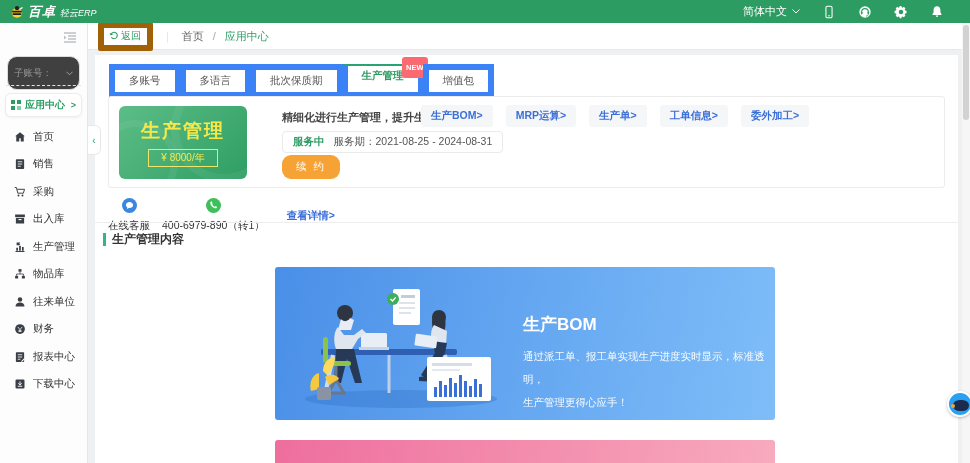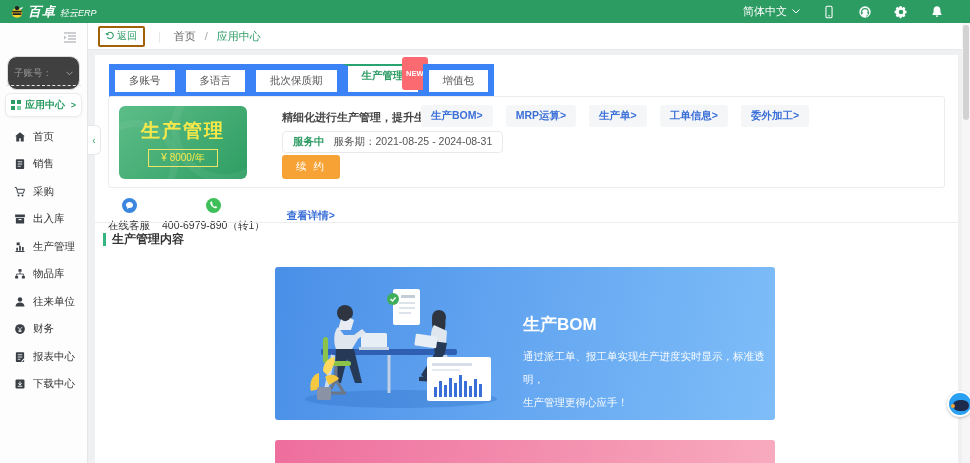--- a/index.html
+++ b/index.html
@@ -29,37 +29,37 @@
     border:1px solid #ececec; border-radius:6px; background:#fff; box-shadow:0 1px 3px rgba(0,0,0,.05);
     display:flex; align-items:center; gap:4px; padding:0 5px; color:#2d9c63; font-size:10px; font-weight:bold; cursor:pointer; }
   .app-center .arrow { margin-left:auto; font-size:9px; }
   .menu { position:absolute; left:0; right:0; top:100px; }
   .menu-item { height:27.5px; display:flex; align-items:center; gap:7px; padding-left:14px;
     font-size:10.5px; color:#333; cursor:pointer; }
   .mi { width:12px; height:12px; display:block; flex:0 0 12px; }
   
   .crumbbar { position:absolute; left:88px; top:23px; right:8px; height:27px; background:#fff;
     border-bottom:1px solid #e8e8e8; display:flex; align-items:center; gap:9px; padding-left:10px; z-index:10; }
-  .back-btn { border:2px solid #a16207; color:#2d9c63; background:#fff; border-radius:2px;
+  .back-btn { border:6px solid #a16207; color:#2d9c63; background:#fff; border-radius:2px;
     font-size:10px; padding:1px 6px 2px 5px; display:flex; align-items:center; gap:3px; cursor:pointer; }
   .crumb-pipe { color:#ddd; font-size:11px; }
   .crumb-home { color:#666; font-size:11px; cursor:pointer; }
   .crumb-sep { color:#aaa; font-size:11px; }
   .crumb-cur { color:#2d9c63; font-size:11px; }
   .collapse-handle { position:absolute; left:88px; top:125px; width:13px; height:30px; background:#fff;
     border:1px solid #e8e8e8; border-left:none; border-radius:0 6px 6px 0; color:#2d9c63;
     display:flex; align-items:center; justify-content:center; font-size:10px; cursor:pointer; z-index:25; }
   .content { position:absolute; left:95px; top:55px; right:12px; bottom:0; background:#fff; }
   
   .tabs { position:absolute; left:15px; top:9px; display:flex; }
   .tab { border:6px solid #3b82f6; background:#fff; margin-left:-1px; padding:4px 14px;
     font-size:10.5px; color:#555; cursor:pointer; position:relative; }
   .tab.active { color:#2d9c63; border-top:2px solid #28a371; padding-top:3px; font-weight:bold; }
   .badge-new { position:absolute; top:-9px; right:-10px; background:#fb6a70; color:#fff;
-    font-size:7.5px; font-weight:bold; padding:12px 4px; border-radius:3px; line-height:1.2; }
+    font-size:7.5px; font-weight:bold; padding:6px 4px; border-radius:3px; line-height:1.2; }
   
   .product { position:absolute; left:13px; top:41px; right:13px; height:92px;
     border:1px solid #ececec; border-radius:3px; background:#fff; }
   .gcard { position:absolute; left:10px; top:9px; width:128px; height:73px; border-radius:6px;
     background:linear-gradient(135deg,#5cbd87 0%,#2f9e63 100%); overflow:hidden;
     display:flex; flex-direction:column; align-items:center; justify-content:center; gap:5px; }
   .gcard::before { content:""; position:absolute; width:90px; height:90px; border-radius:50%;
     border:8px solid rgba(255,255,255,.06); right:-30px; top:-30px; }
   .gcard::after { content:""; position:absolute; width:70px; height:70px; border-radius:50%;
     border:7px solid rgba(255,255,255,.06); left:-25px; bottom:-25px; }
@@ -68,21 +68,21 @@
     padding:1px 12px; z-index:1; }
   .summary { position:absolute; left:173px; top:13px; font-size:11px; font-weight:bold; color:#444; }
   .qlinks { position:absolute; left:312px; top:8px; display:flex; gap:13px; }
   .qlink { background:#f5f6f8; border-radius:3px; padding:4px 10px; color:#3a6fd8;
     font-size:10.5px; font-weight:bold; cursor:pointer; white-space:nowrap; }
   .svc { position:absolute; left:173px; top:34px; border:1px solid #eaeaea; border-radius:4px;
     padding:3px 10px; font-size:10.5px; display:flex; gap:9px; align-items:center; }
   .svc-status { color:#2d9c63; font-weight:bold; }
   .svc-period { color:#555; }
   .renew-btn { position:absolute; left:173px; top:58px; background:#f7a234; color:#fff;
-    border:none; border-radius:3px; font-size:10.5px; padding:5px 14px; cursor:pointer; letter-spacing:2px; }
+    border:none; border-radius:9px; font-size:10.5px; padding:5px 14px; cursor:pointer; letter-spacing:2px; }
   
   .contact { position:absolute; left:13px; top:143px; display:flex; align-items:center; gap:12px; font-size:10.5px; }
   .cicon { width:15px; height:15px; border-radius:50%; display:flex; align-items:center; justify-content:center; flex:0 0 15px; }
   .cicon.blue { background:#3b87e0; }
   .cicon.green { background:#3fbf5a; }
   .contact-group { display:flex; align-items:center; gap:6px;flex-direction:column; }
   .detail-link { color:#3a6fd8; font-weight:bold; margin-left:10px; cursor:pointer; }
   .divider { position:absolute; left:0; right:0; top:167px; border-top:1px solid #ededed; }
   
   .sec-title { position:absolute; left:8px; top:176px; display:flex; align-items:center; gap:6px; }

